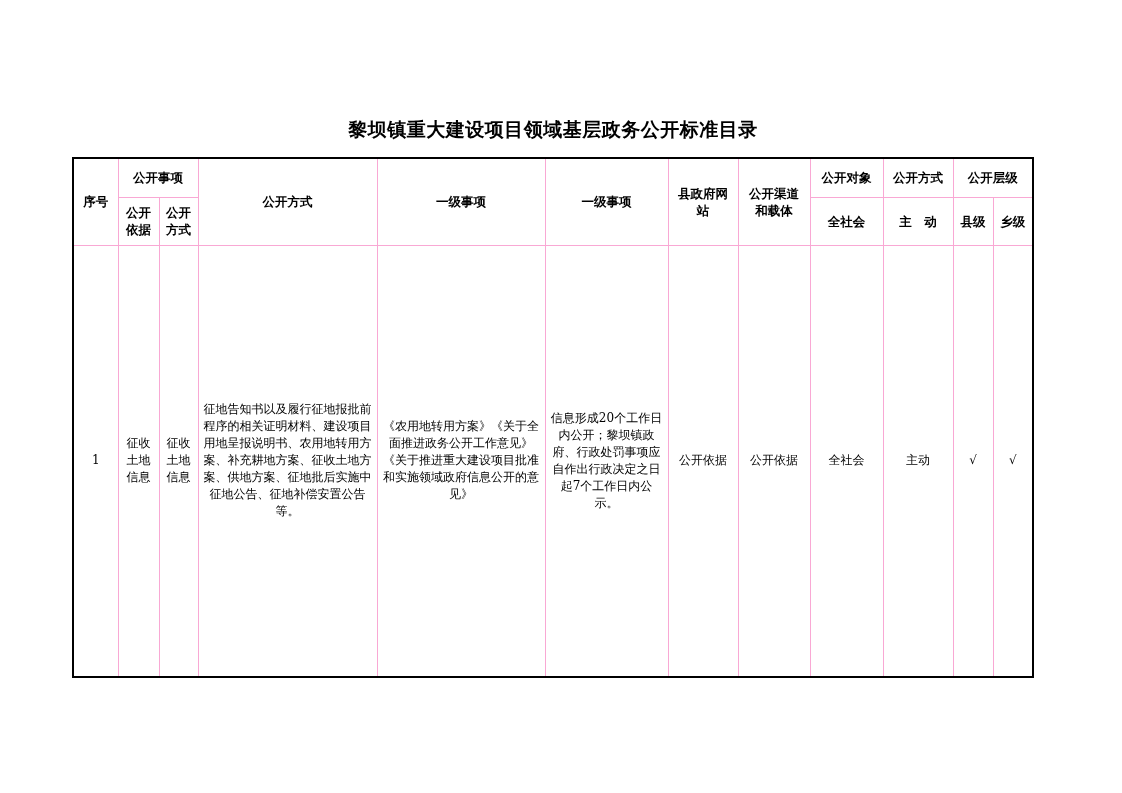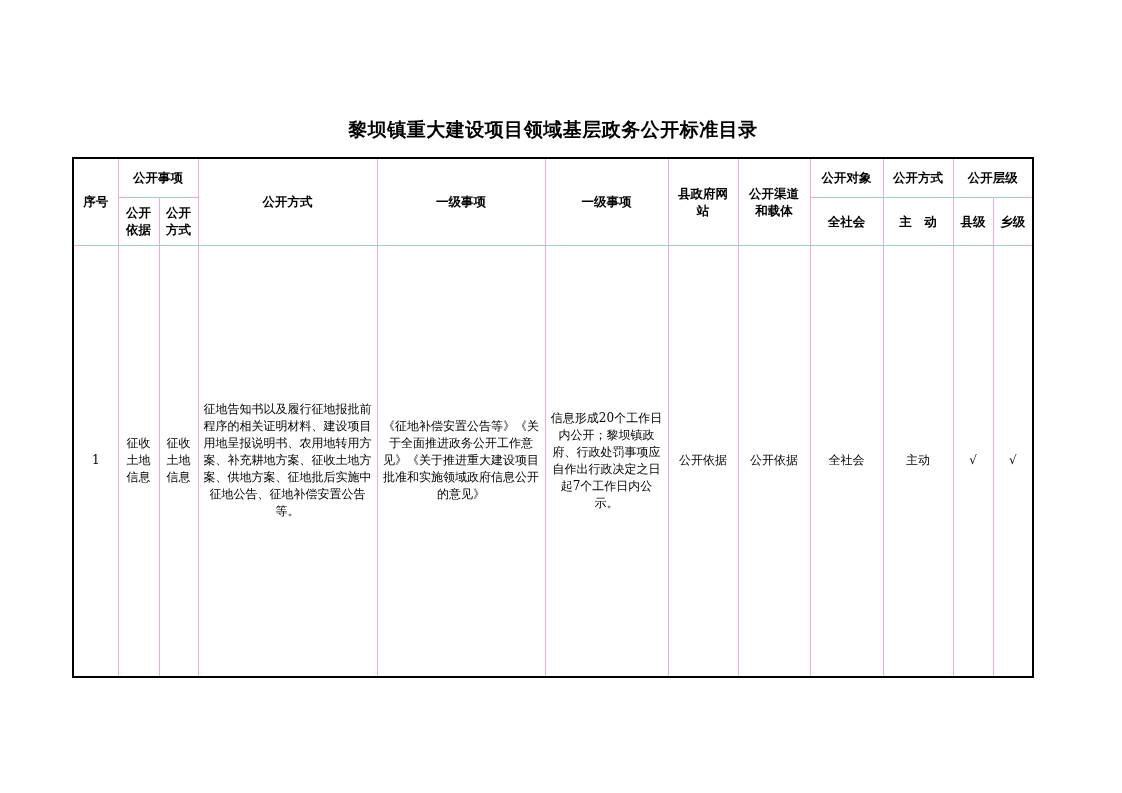--- a/index.html
+++ b/index.html
@@ -102,21 +102,21 @@
       <th>全社会</th>
       <th>主　动</th>
       <th>县级</th>
       <th>乡级</th>
     </tr>
     <tr class="data-row">
       <td>1</td>
       <td>征收土地信息</td>
       <td>征收土地信息</td>
       <td class="justify">征地告知书以及履行征地报批前程序的相关证明材料、建设项目用地呈报说明书、农用地转用方案、补充耕地方案、征收土地方案、供地方案、征地批后实施中征地公告、征地补偿安置公告等。</td>
-      <td class="justify">《征地补偿安置公告等》《关于全面推进政务公开工作意见》《关于推进重大建设项目批准和实施领域政府信息公开的意见》</td>
+      <td class="justify">《农用地转用方案》《关于全面推进政务公开工作意见》《关于推进重大建设项目批准和实施领域政府信息公开的意见》</td>
       <td class="justify">信息形成20个工作日内公开；黎坝镇政府、行政处罚事项应自作出行政决定之日起7个工作日内公示。</td>
       <td>公开依据</td>
       <td>公开依据</td>
       <td>全社会</td>
       <td>主动</td>
       <td class="check">√</td>
       <td class="check">√</td>
     </tr>
   </tbody>
 </table>

